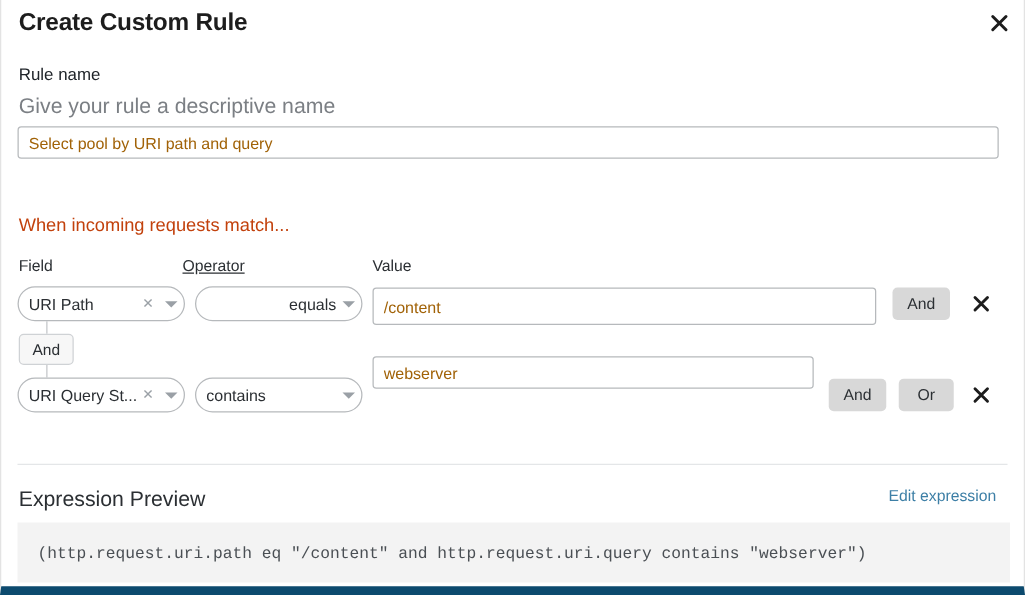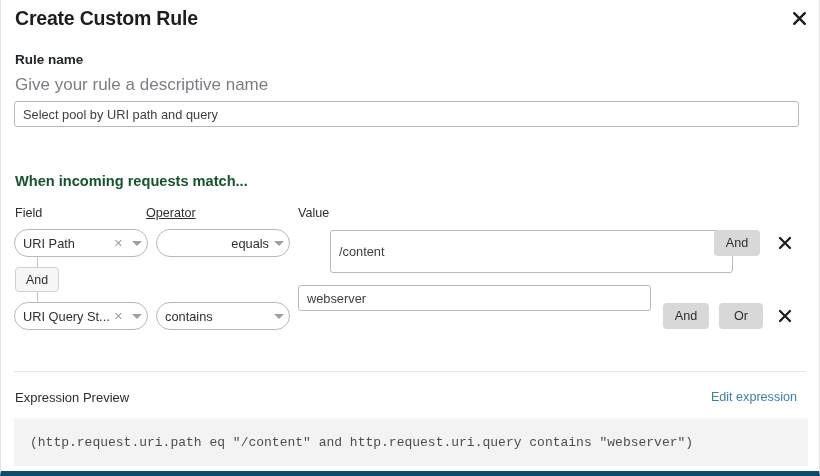--- a/index.html
+++ b/index.html
@@ -10,21 +10,21 @@
     font-family: "Liberation Sans", sans-serif;
     color: #23282d;
     overflow: hidden;
   }
   #dialog {
     position: relative;
     width: 820px; height: 476px;
     background: #ffffff;
     border-left: 1px solid #e3e3e3;
     border-right: 1px solid #e3e3e3;
-    border-bottom: 5px solid #0c4a6e;
+    border-bottom: 7px solid #0c4a6e;
   }
 
   
   .dlg-title {
     position: absolute;
     left: 14px; top: 7px;
     font-size: 19.5px;
     font-weight: 700;
     letter-spacing: -0.2px;
     color: #1d1d1d;
@@ -37,50 +37,50 @@
     background: transparent; border: none;
     cursor: pointer;
     padding: 0;
   }
   .close-btn svg { display: block; }
 
   
   .lbl-strong {
     position: absolute;
     font-size: 13.5px;
-    font-weight: 700;
+    font-weight: 400;
     color: #20252a;
     text-align: center;
   }
   .lbl-sub {
     position: absolute;
     font-size: 17px;
     color: #7b7f84;
   }
   .text-input {
     position: absolute;
     height: 26px;
     border: 1px solid #b6b9bc;
     border-radius: 3px;
     background: #fff;
     font-family: "Liberation Sans", sans-serif;
     font-size: 12.8px;
-    color: #404040;
+    color: #a16207;
     padding: 0 8px;
     outline: none;
   }
   .text-input::placeholder { color: #9aa0a6; }
 
   
   .section-head {
     position: absolute;
     left: 14px; top: 173px;
     font-size: 14.6px;
-    font-weight: 700;
-    color: #14532d;
+    font-weight: 400;
+    color: #c2410c;
   }
 
   
   .col-label {
     position: absolute;
     top: 206px;
     font-size: 12.6px;
     color: #2b2f33;
   }
 
@@ -170,21 +170,21 @@
     left: 13px; right: 13px;
     top: 371px;
     height: 1px;
     background: #e4e6e8;
   }
 
   
   .expr-label {
     position: absolute;
     left: 14px; top: 390px;
-    font-size: 13px;
+    font-size: 17px;
     color: #2b2f33;
   }
   .expr-link {
     position: absolute;
     right: 22px; top: 390px;
     font-size: 12.6px;
     color: #3d7fa6;
     text-decoration: none;
     cursor: pointer;
   }
@@ -234,21 +234,21 @@
       </span>
   </div>
 
   <div class="select-box" style="left:155px; top:229px; width:134px;text-align:right;">
     <span class="select-text">equals</span>
     <span class="select-caret">
         <i class="caret-tri"></i>
       </span>
   </div>
 
-  <input class="text-input" style="left: 297px; top: 230px; width: 403px; height: 43px; margin-left: 32px;" type="text" value="/content">
+  <input class="text-input" style="left: 297px; top: 230px; width: 403px; height: 30px;" type="text" value="/content">
 
   <button class="logic-btn" style="left:713px; top:230px; width:46px;">And</button>
 
   <button class="row-remove" style="left:773px; top:232px;" aria-label="Remove">
     <svg width="14" height="14" viewBox="0 0 14 14">
       <path d="M2 2 L12 12 M12 2 L2 12" stroke="#1d1d1d" stroke-width="2.3" stroke-linecap="round"></path>
     </svg>
   </button>
 
   <div class="conn-line" style="left:36px; top:257px; height:10px;"></div>

